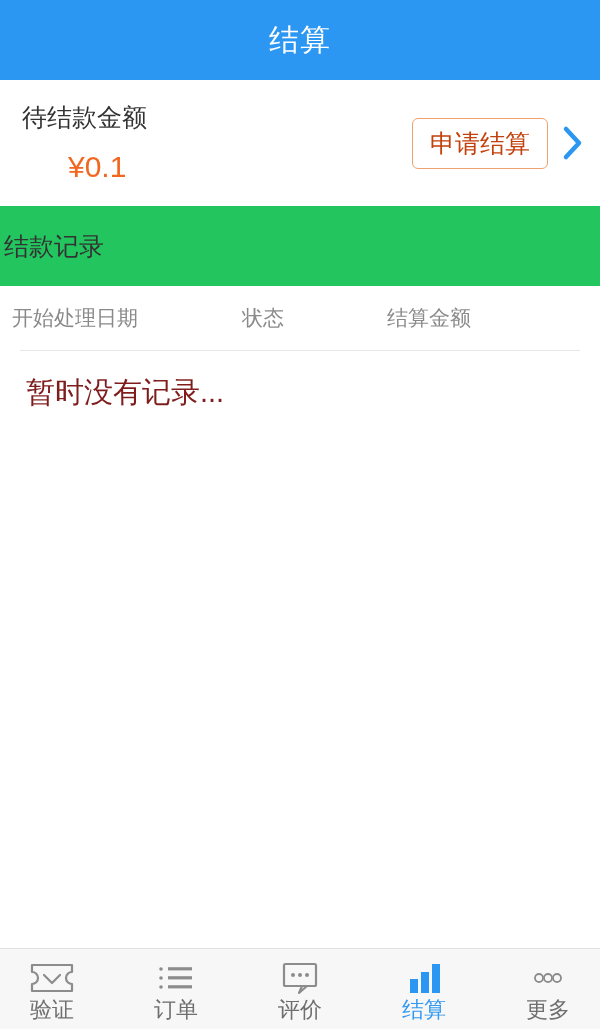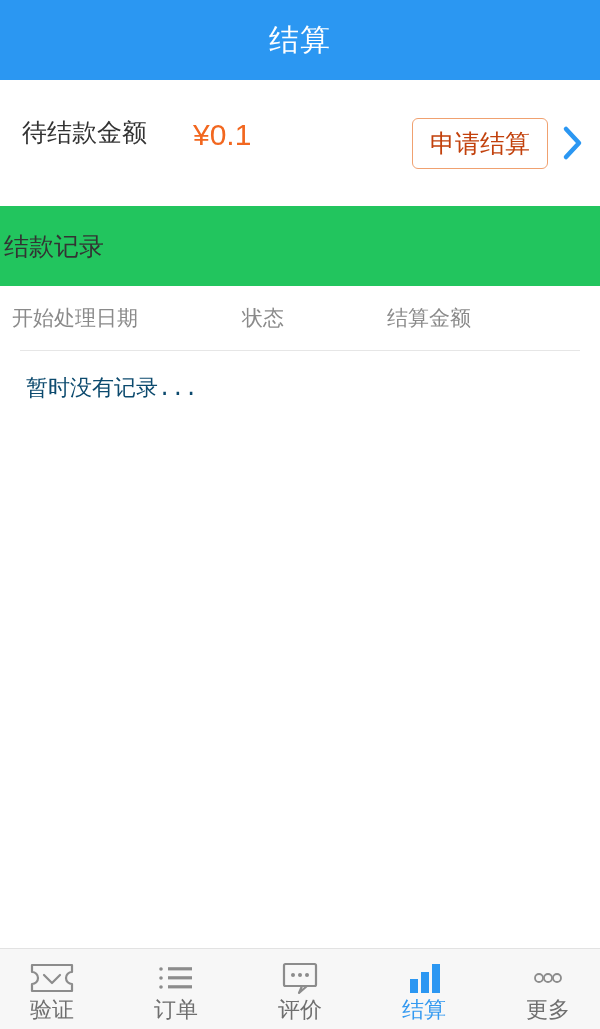--- a/index.html
+++ b/index.html
@@ -36,21 +36,21 @@
     height: 126px;
     background: #ffffff;
     display: flex;
     align-items: center;
     justify-content: space-between;
     padding: 0 14px 0 22px;
     box-sizing: border-box;
   }
   .balance-left {
     display: flex;
-    flex-direction: row;
+    flex-direction: column;
     justify-content: flex-end;
   }
   .balance-label {
     font-size: 25px;
     color: #333333;
     line-height: 1;
     margin-bottom: 22px;
   }
   .balance-amount {
     font-size: 30px;
@@ -114,24 +114,23 @@
   }
   .col-date  { width: 230px; }
   .col-state { width: 145px; }
   .col-amt   { width: auto; }
   .records-divider {
     height: 1px;
     background: #e6e6e6;
     margin: 0 20px;
   }
   .records-empty {
-    font-size: 22px;
-    color: #0c4a6e;
+    font-size: 29px;
+    color: #7f1d1d;
     padding: 22px 0 0 26px;
-    font-family: Liberation Mono, monospace;
   }
 
   
   .tabbar {
     position: absolute;
     left: 0;
     bottom: 0;
     width: 600px;
     height: 81px;
     background: #f7f7f7;

